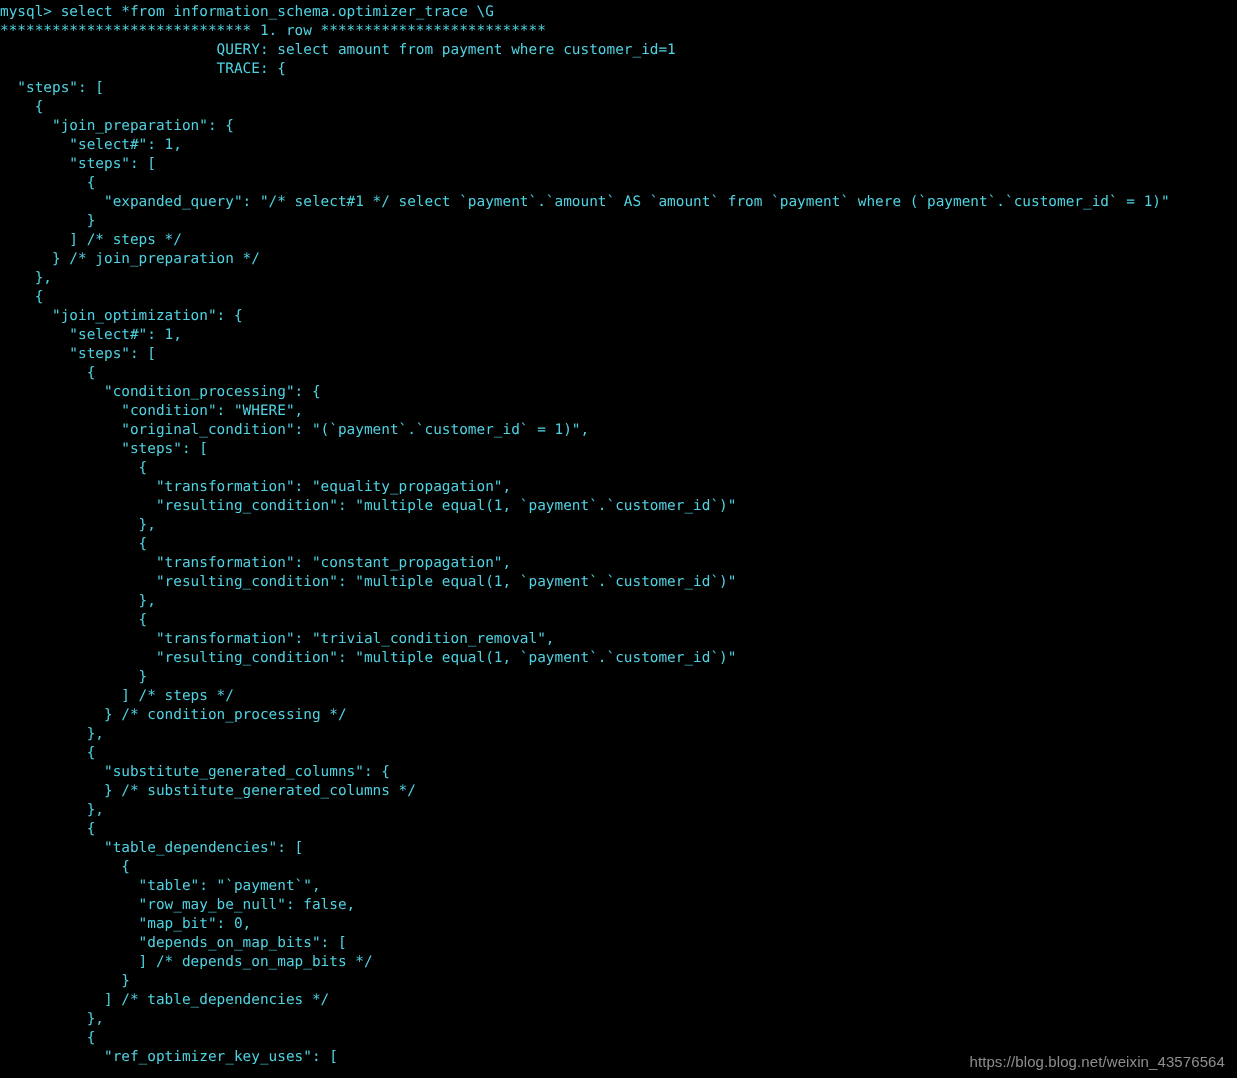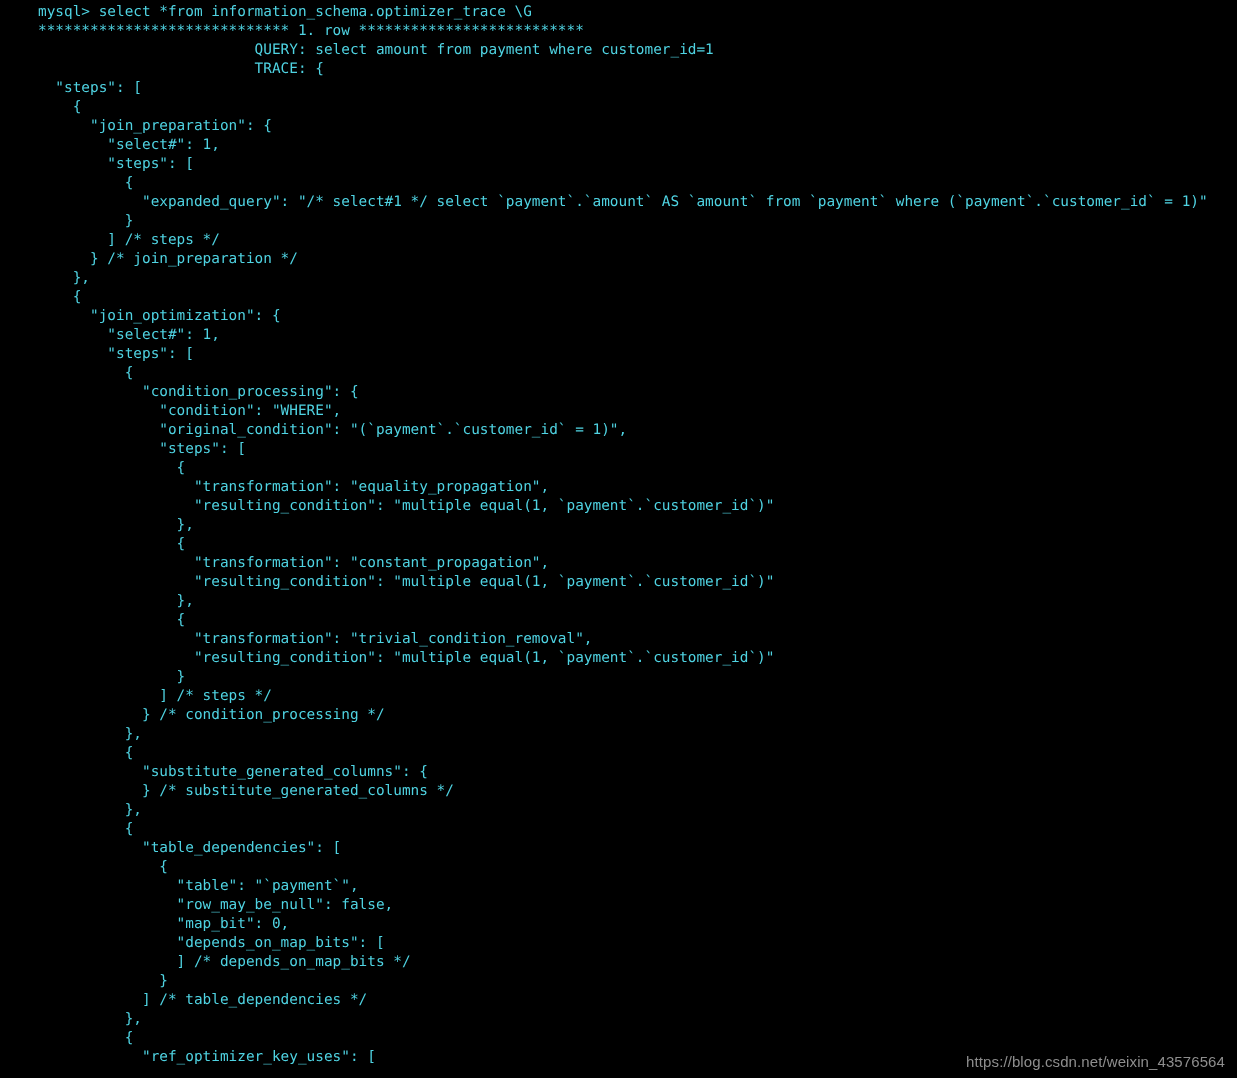--- a/index.html
+++ b/index.html
@@ -48,16 +48,16 @@
     font-size: 15px;
     line-height: 18px;
     letter-spacing: 0.1px;
     white-space: pre;
     user-select: none;
   }
 </style>
 </head>
 <body>
 
-<div id="terminal" style="background: rgb(0, 0, 0); padding-left: 38px;">
+<div id="terminal" style="background: rgb(0, 0, 0);">
   <pre id="console-output" style="color: rgb(79, 211, 226);"><span class="line">mysql&gt; select *from information_schema.optimizer_trace \G</span><span class="line">***************************** 1. row **************************</span><span class="line">                         QUERY: select amount from payment where customer_id=1</span><span class="line">                         TRACE: {</span><span class="line">  "steps": [</span><span class="line">    {</span><span class="line">      "join_preparation": {</span><span class="line">        "select#": 1,</span><span class="line">        "steps": [</span><span class="line">          {</span><span class="line">            "expanded_query": "/* select#1 */ select `payment`.`amount` AS `amount` from `payment` where (`payment`.`customer_id` = 1)"</span><span class="line">          }</span><span class="line">        ] /* steps */</span><span class="line">      } /* join_preparation */</span><span class="line">    },</span><span class="line">    {</span><span class="line">      "join_optimization": {</span><span class="line">        "select#": 1,</span><span class="line">        "steps": [</span><span class="line">          {</span><span class="line">            "condition_processing": {</span><span class="line">              "condition": "WHERE",</span><span class="line">              "original_condition": "(`payment`.`customer_id` = 1)",</span><span class="line">              "steps": [</span><span class="line">                {</span><span class="line">                  "transformation": "equality_propagation",</span><span class="line">                  "resulting_condition": "multiple equal(1, `payment`.`customer_id`)"</span><span class="line">                },</span><span class="line">                {</span><span class="line">                  "transformation": "constant_propagation",</span><span class="line">                  "resulting_condition": "multiple equal(1, `payment`.`customer_id`)"</span><span class="line">                },</span><span class="line">                {</span><span class="line">                  "transformation": "trivial_condition_removal",</span><span class="line">                  "resulting_condition": "multiple equal(1, `payment`.`customer_id`)"</span><span class="line">                }</span><span class="line">              ] /* steps */</span><span class="line">            } /* condition_processing */</span><span class="line">          },</span><span class="line">          {</span><span class="line">            "substitute_generated_columns": {</span><span class="line">            } /* substitute_generated_columns */</span><span class="line">          },</span><span class="line">          {</span><span class="line">            "table_dependencies": [</span><span class="line">              {</span><span class="line">                "table": "`payment`",</span><span class="line">                "row_may_be_null": false,</span><span class="line">                "map_bit": 0,</span><span class="line">                "depends_on_map_bits": [</span><span class="line">                ] /* depends_on_map_bits */</span><span class="line">              }</span><span class="line">            ] /* table_dependencies */</span><span class="line">          },</span><span class="line">          {</span><span class="line">            "ref_optimizer_key_uses": [</span></pre>
-  <div id="watermark" style="color: rgb(142, 142, 142);">https://blog.csdn.net/weixin_43576564</div>
+  <div id="watermark" style="color: rgb(142, 142, 142);">https://blog.blog.net/weixin_43576564</div>
 </div>
 
 </body></html>

